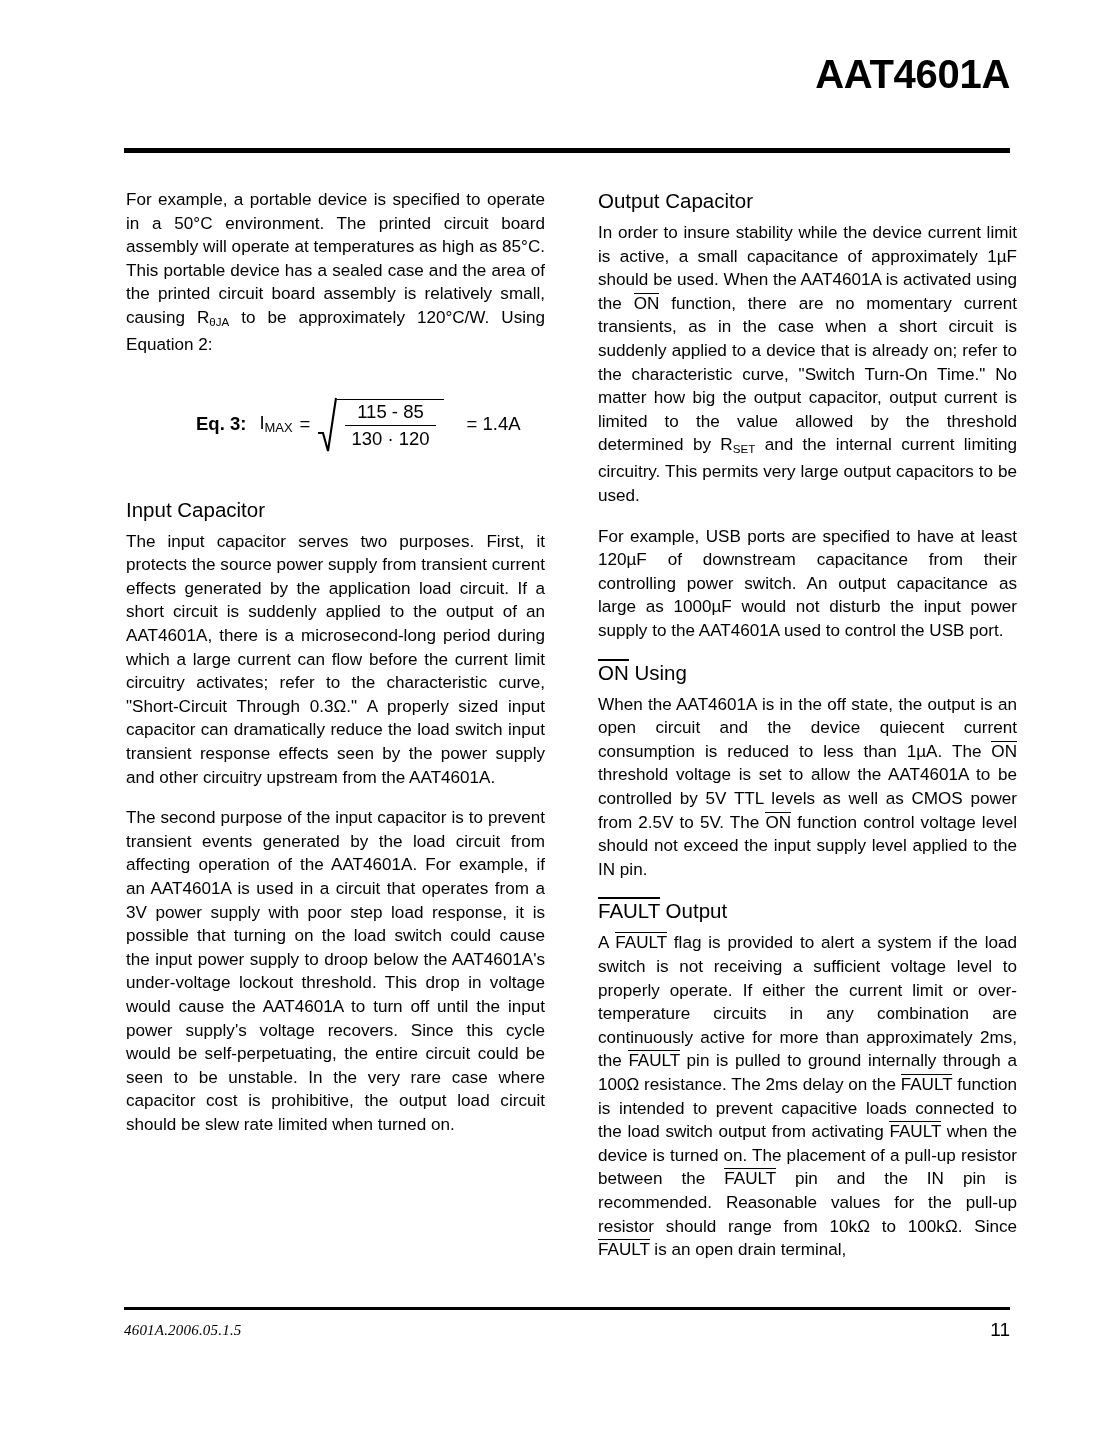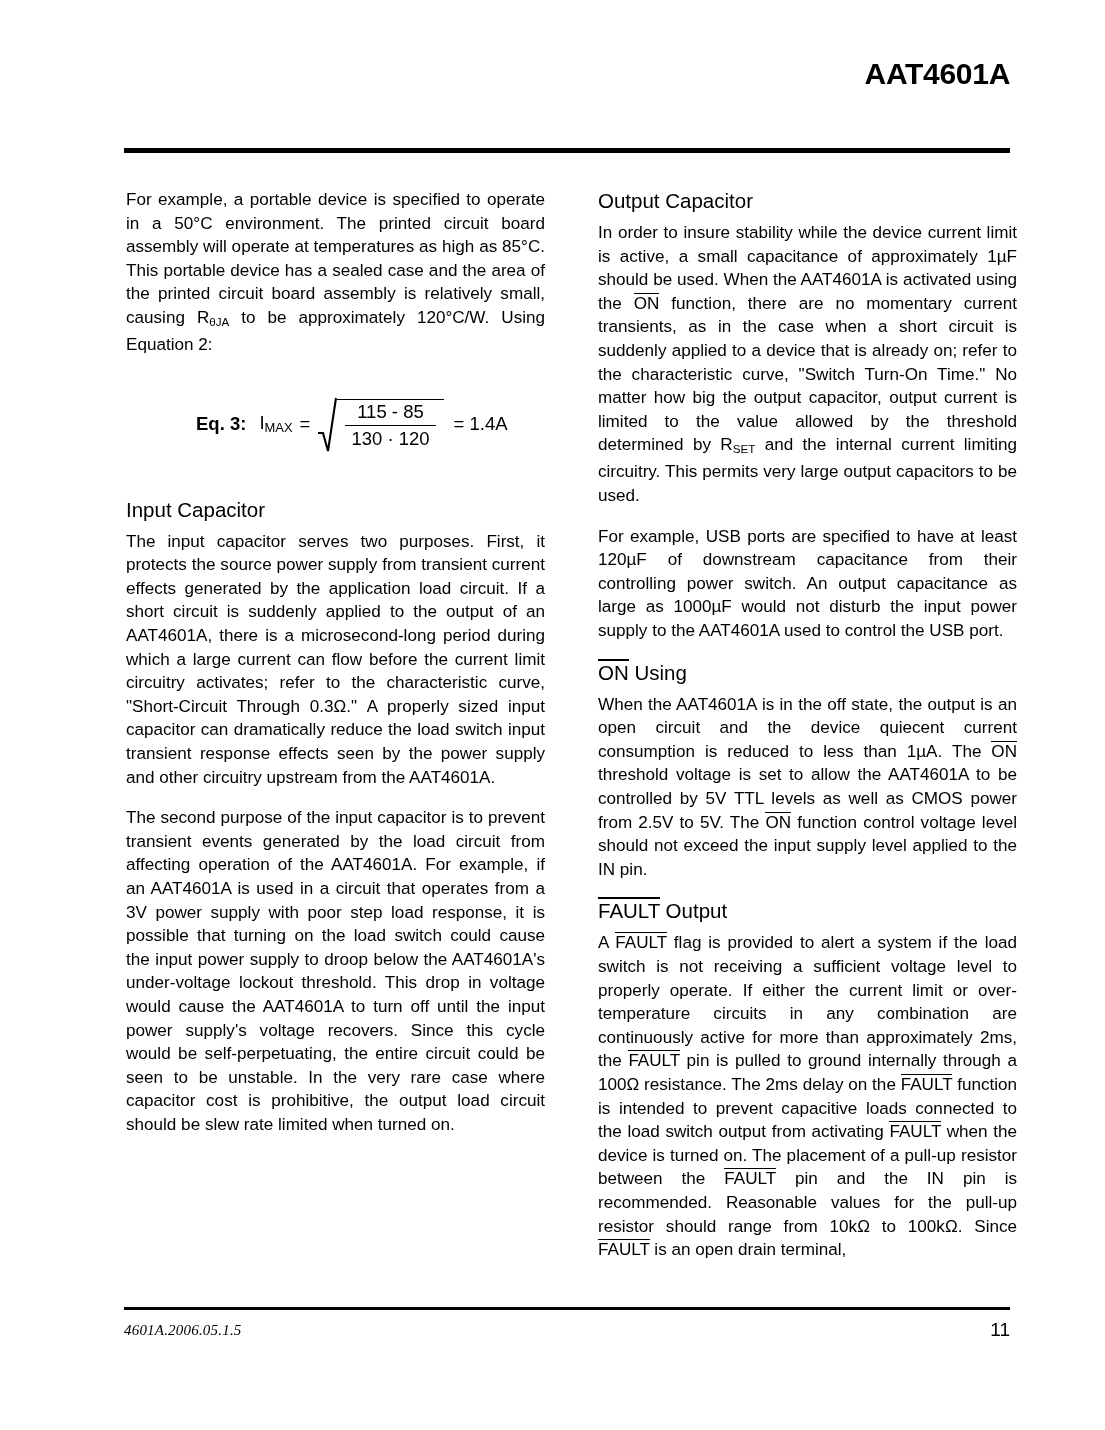--- a/index.html
+++ b/index.html
@@ -54,21 +54,21 @@
   }
 
   .header-titles {
     position: absolute;
     right: 0;
     top: 12px;
     text-align: right;
     width: 620px;
   }
   .part-number {
-    font-size: 30px;
+    font-size: 40px;
     font-weight: bold;
     letter-spacing: -0.3px;
     line-height: 40px;
     white-space: nowrap;
   }
   .part-subtitle {
     font-size: 23.5px;
     font-weight: bold;
     letter-spacing: -0.15px;
     line-height: 28px;
@@ -203,21 +203,21 @@
   }
   .frac .num {
     padding: 1px 6px 2px 6px;
   }
   .frac .den {
     padding: 2px 6px 1px 6px;
     border-top: 1.8px solid #000;
   }
   .eq-result {
     font-size: 18.5px;
-    margin-left: 10px;
+    margin-left: 23px;
     white-space: nowrap;
   }
 
   
   .footer {
     position: absolute;
     left: 124px;
     top: 1322px;
     width: 886px;
     height: 30px;

